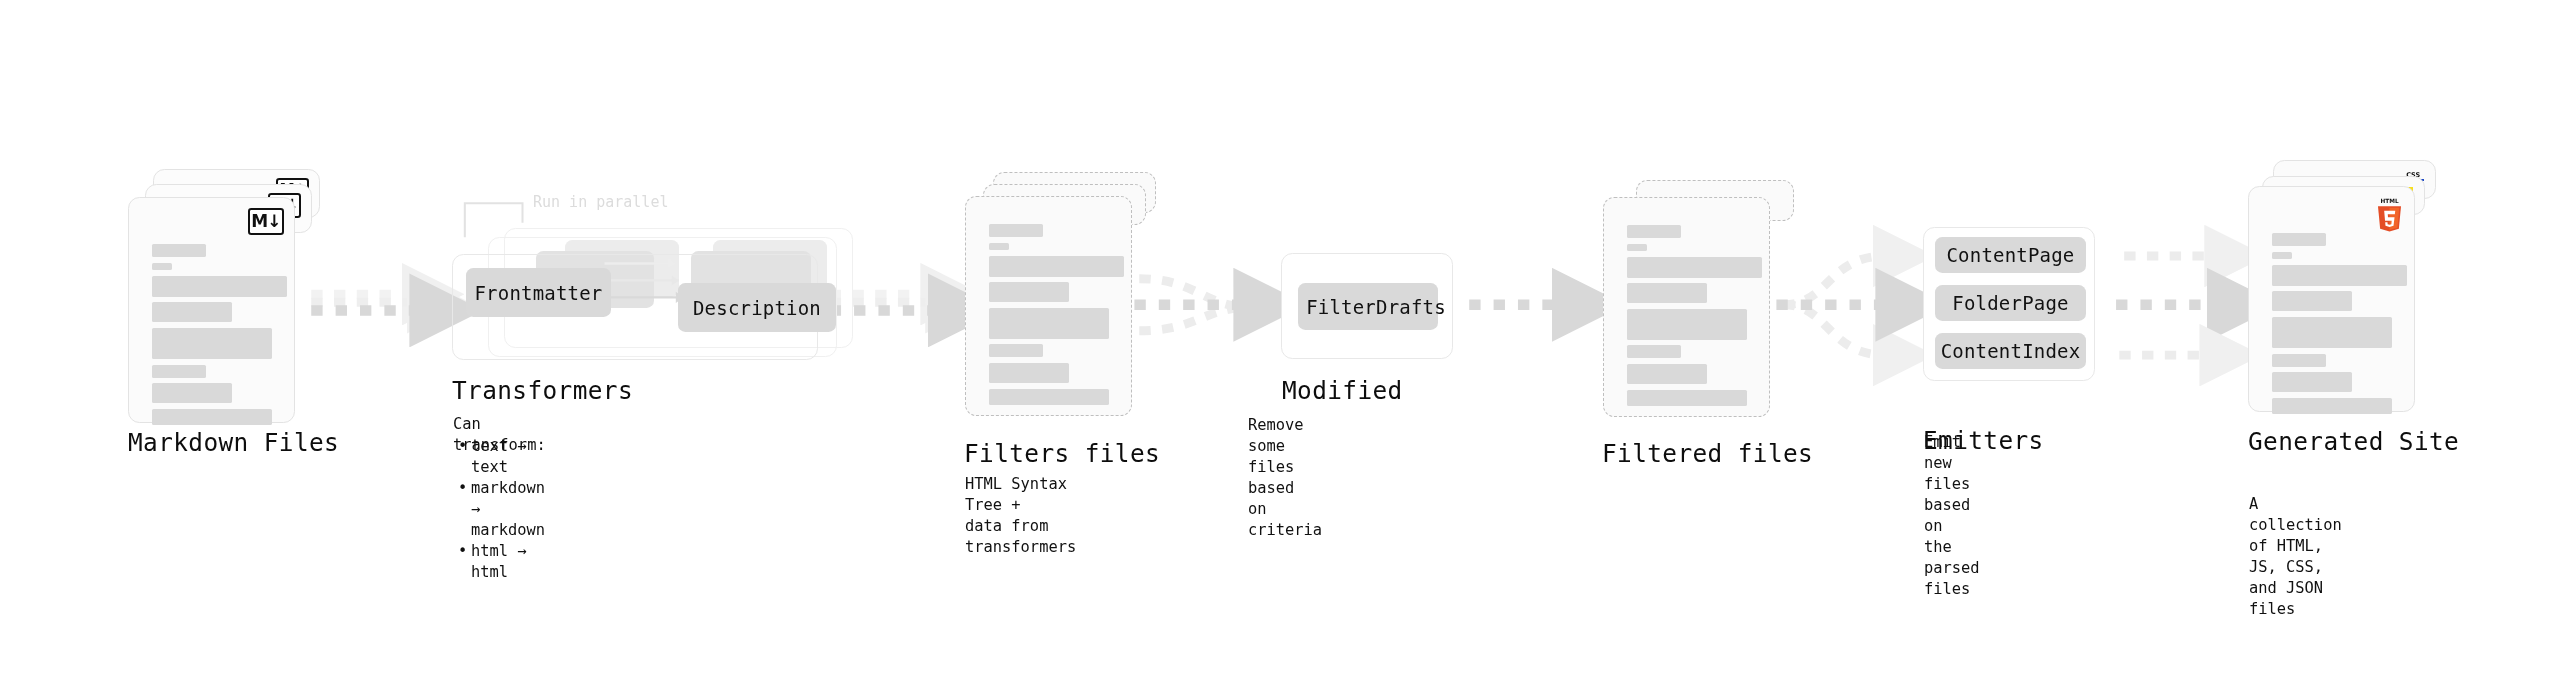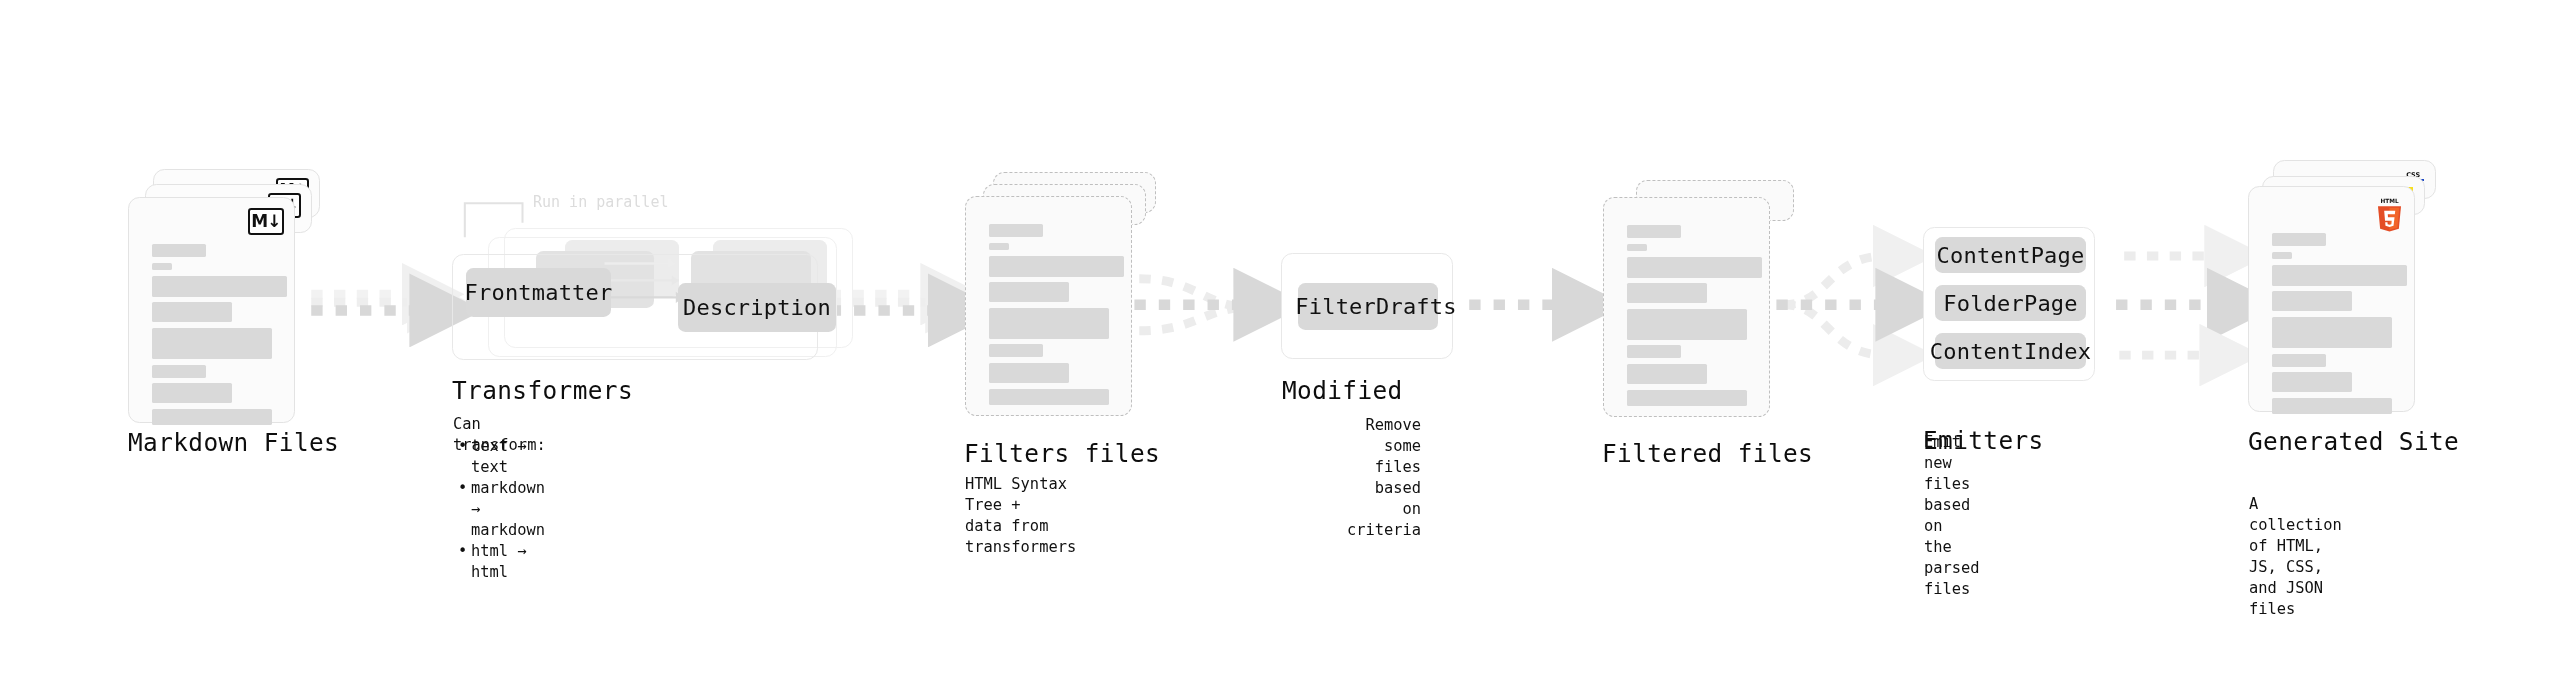--- a/index.html
+++ b/index.html
@@ -78,21 +78,21 @@
     box-sizing: border-box;
   }
   .panel.ghost { background: transparent; border-color: #f0f0f0; }
 
   .chip {
     position: absolute;
     background: #d9d9d9;
     border-radius: 7.3px;
     display: flex; align-items: center; justify-content: center;
     color: #111;
-    font-size: 22px;
+    font-size: 19px;
     letter-spacing: 0.2px;
     white-space: nowrap;
     box-sizing: border-box;
   }
   .chip.ghost1 { background: #e2e2e2; }
   .chip.ghost2 { background: #ececec; }
 
   
   .title {
     position: absolute;
@@ -266,21 +266,21 @@
 data from transformers</div>
   </div>
 
   <div class="node">
 
     <div class="panel" style="left:1281px; top:253px; width:172px; height:106px; border-color:#e8e8e8;"></div>
 
     <div class="chip" style="left:1298px; top:283px; width:140px; height:47px;padding-left:16px;">FilterDrafts</div>
 
     <div class="title" style="left:1282px; top:376px;">Modified</div>
-    <div class="desc" style="left:1347px; top:415px;text-align:right;">Remove some files based
+    <div class="desc" style="left:1248px; top:415px;">Remove some files based
 on criteria</div>
   </div>
 
   <div class="node">
 
     <div class="doccard dashed" style="left:1636px; top:180px; width:158px; height:41px;"></div>
 
     <div class="doccard dashed" style="left:1603px; top:197px; width:167px; height:220px;">
       <div class="skeleton" style="left:23px; top:27px; width:54px; height:13px;"></div>
       <div class="skeleton" style="left:23px; top:46px; width:19.5px; height:6.5px;"></div>

